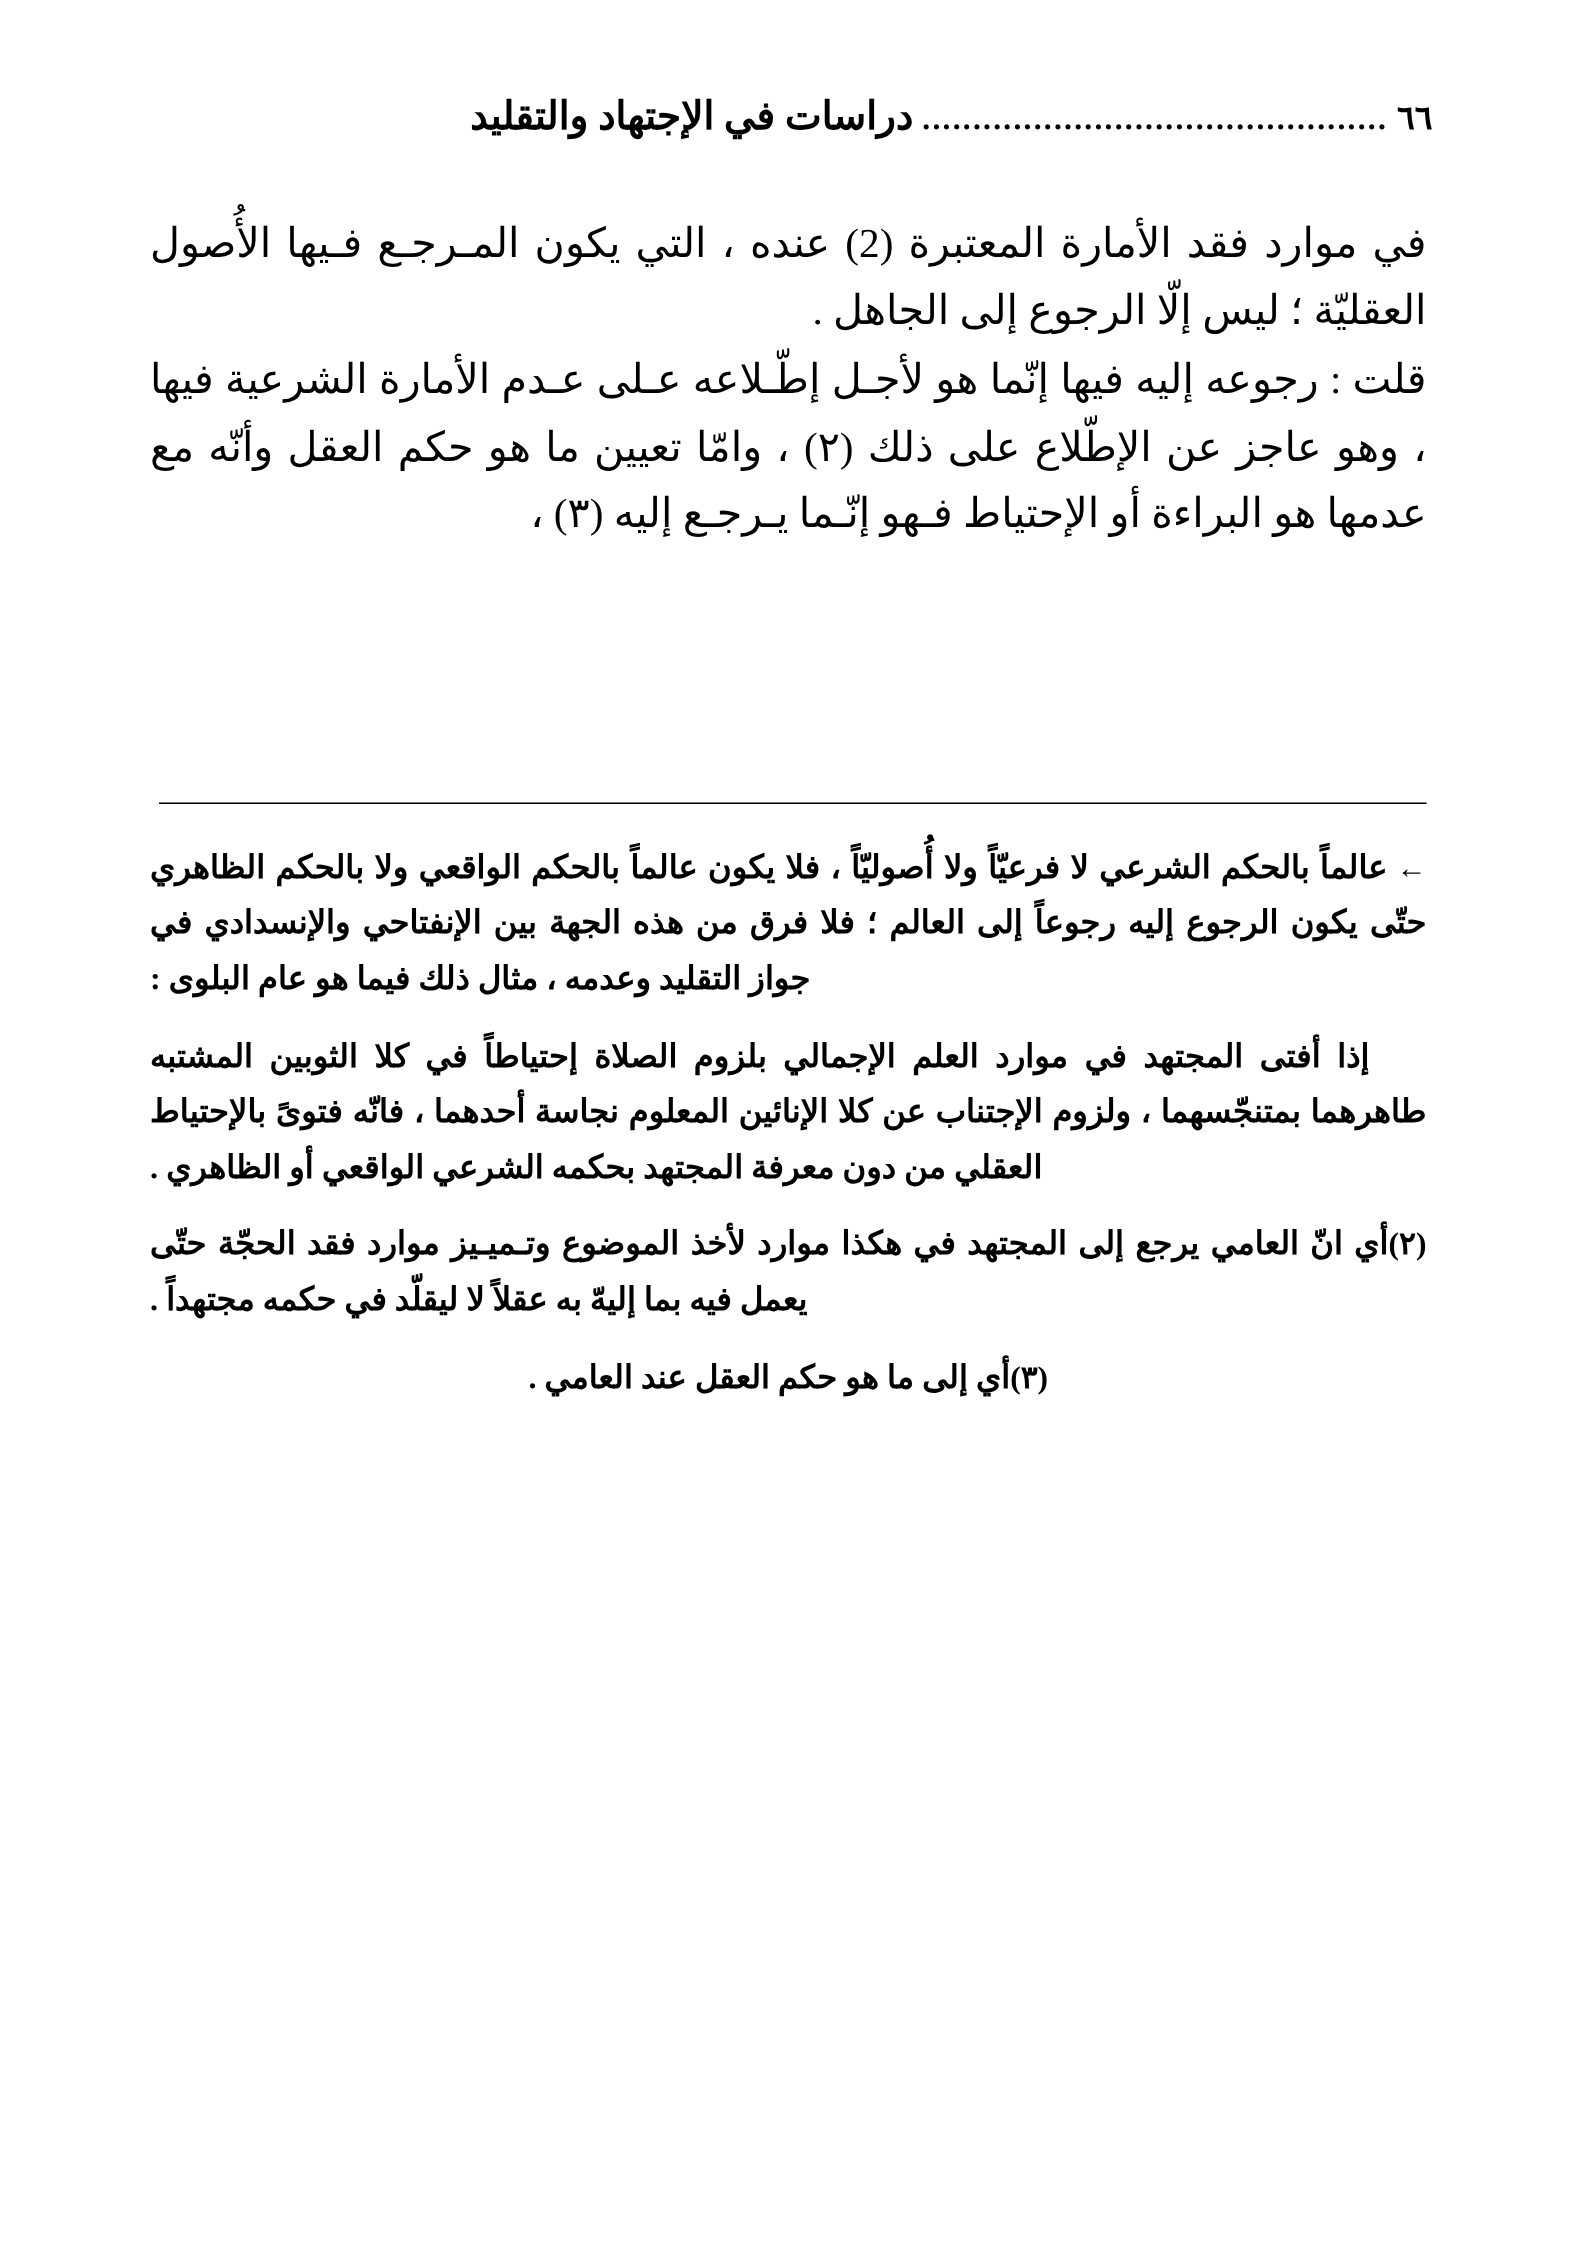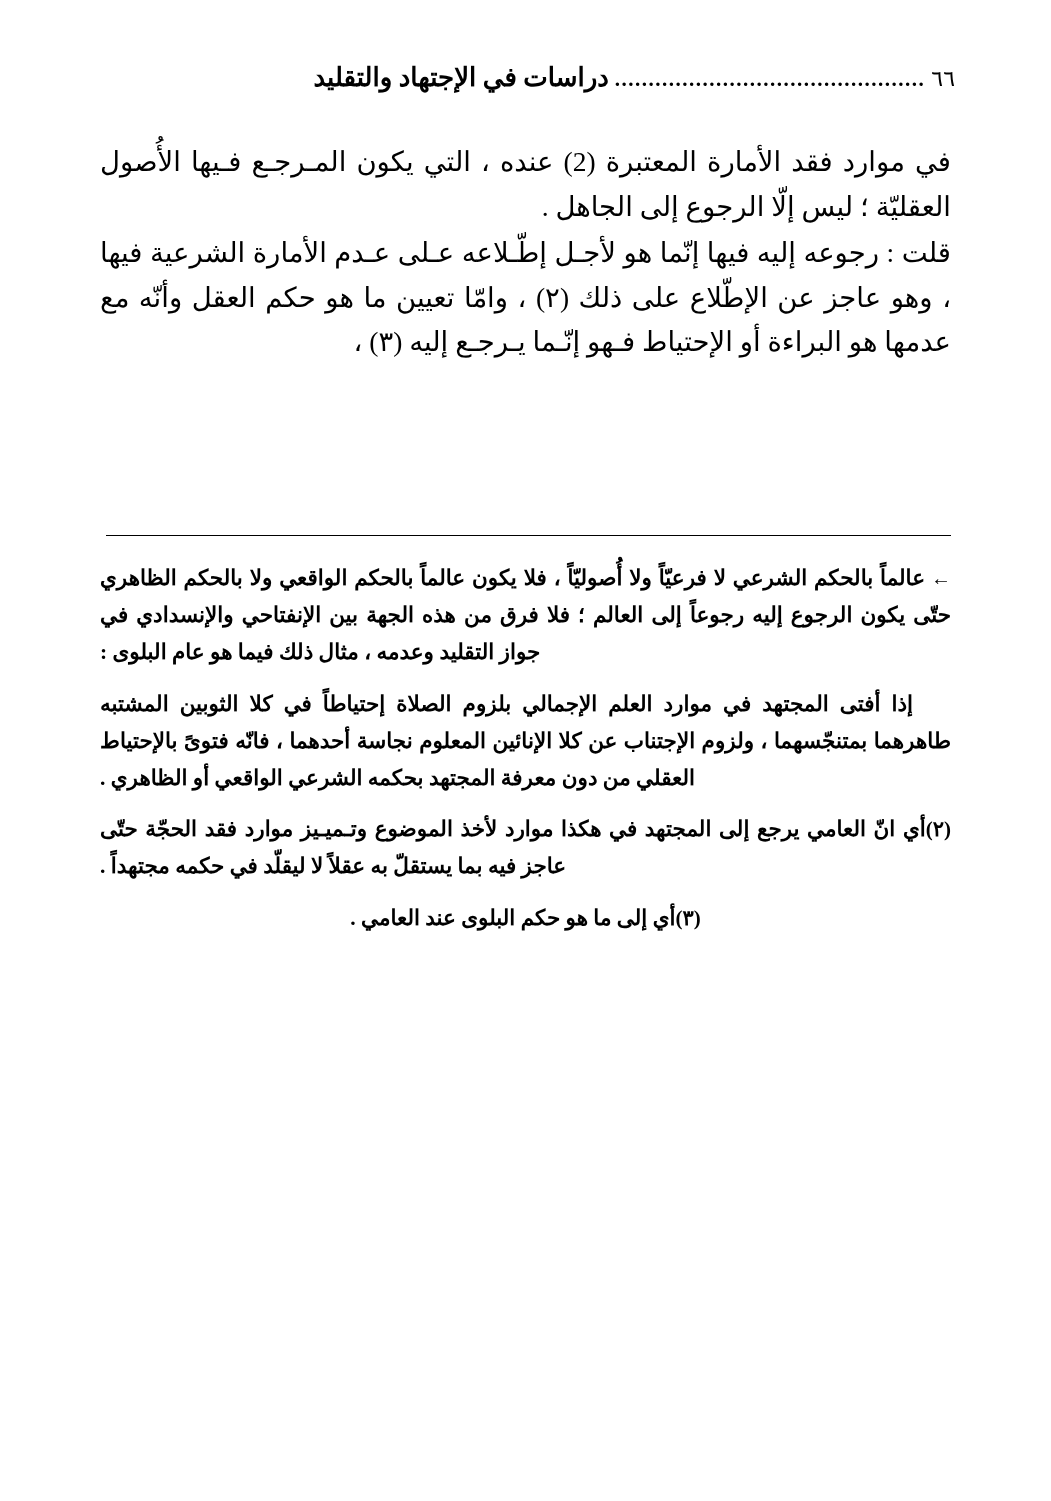--- a/index.html
+++ b/index.html
@@ -26,21 +26,21 @@
     flex-direction: row;
     align-items: baseline;
     justify-content: flex-start;
     direction: rtl;
     font-size: 21px;
     font-weight: bold;
     white-space: nowrap;
   }
   .header .page-num {
     font-size: 22px;
-    font-weight: normal;
+    font-weight: bold;
     letter-spacing: 1px;
     text-align: center;
   }
   .header .dots {
     flex: 0 0 auto;
     margin: 0 6px;
     font-size: 21px;
     letter-spacing: 1.5px;
     overflow: hidden;
     max-width: 430px;
@@ -120,17 +120,17 @@
   <div class="body-text">
     <p>في موارد فقد الأمارة المعتبرة (2) عنده ، التي يكون المـرجـع فـيها الأُصول العقليّة ؛ ليس إلّا الرجوع إلى الجاهل .</p>
     <p>قلت : رجوعه إليه فيها إنّما هو لأجـل إطّـلاعه عـلى عـدم الأمارة الشرعية فيها ، وهو عاجز عن الإطّلاع على ذلك (٢) ، وامّا تعيين ما هو حكم العقل وأنّه مع عدمها هو البراءة أو الإحتياط فـهو إنّـما يـرجـع إليه (٣) ،</p>
   </div>
 
   <div class="divider"></div>
 
   <div class="footnotes">
     <p class="cont"><span class="arrow-mark">←</span><span>عالماً بالحكم الشرعي لا فرعيّاً ولا أُصوليّاً ، فلا يكون عالماً بالحكم الواقعي ولا بالحكم الظاهري حتّى يكون الرجوع إليه رجوعاً إلى العالم ؛ فلا فرق من هذه الجهة بين الإنفتاحي والإنسدادي في جواز التقليد وعدمه ، مثال ذلك فيما هو عام البلوى :</span></p>
     <p class="indent"><span>إذا أفتى المجتهد في موارد العلم الإجمالي بلزوم الصلاة إحتياطاً في كلا الثوبين المشتبه طاهرهما بمتنجّسهما ، ولزوم الإجتناب عن كلا الإنائين المعلوم نجاسة أحدهما ، فانّه فتوىً بالإحتياط العقلي من دون معرفة المجتهد بحكمه الشرعي الواقعي أو الظاهري .</span></p>
-    <p><span class="fn-num">(٢)</span><span>أي انّ العامي يرجع إلى المجتهد في هكذا موارد لأخذ الموضوع وتـميـيز موارد فقد الحجّة حتّى عاجز فيه بما يستقلّ به عقلاً لا ليقلّد في حكمه مجتهداً .</span></p>
-    <p class="center-last"><span class="fn-num">(٣)</span><span>أي إلى ما هو حكم البلوى عند العامي .</span></p>
+    <p><span class="fn-num">(٢)</span><span>أي انّ العامي يرجع إلى المجتهد في هكذا موارد لأخذ الموضوع وتـميـيز موارد فقد الحجّة حتّى يعمل فيه بما إليهّ به عقلاً لا ليقلّد في حكمه مجتهداً .</span></p>
+    <p class="center-last"><span class="fn-num">(٣)</span><span>أي إلى ما هو حكم العقل عند العامي .</span></p>
   </div>
 
 </div>
 
 </body></html>

